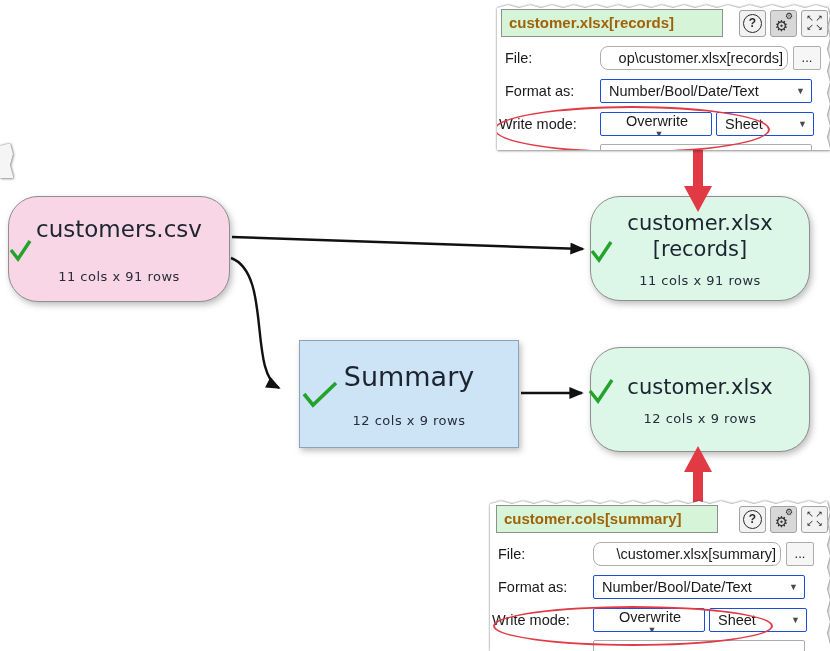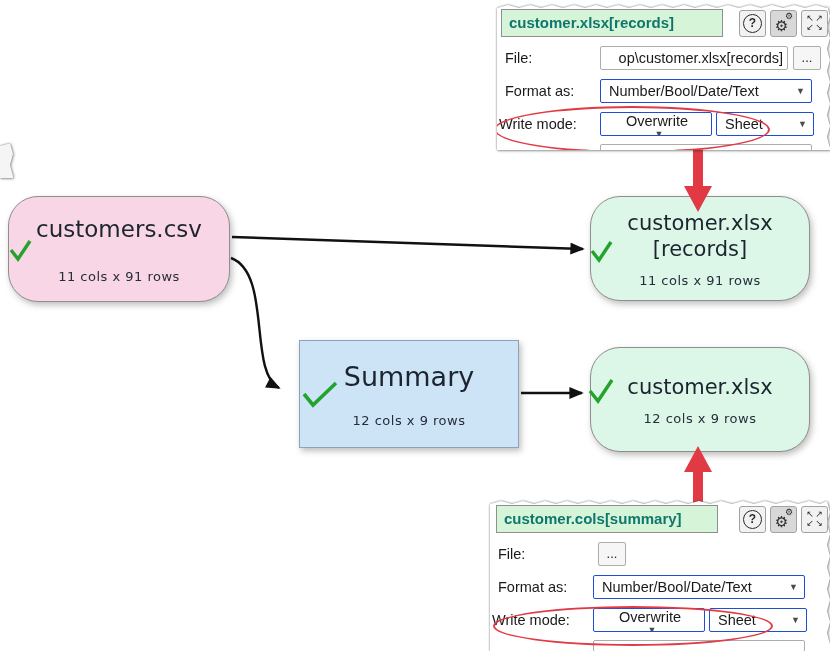--- a/index.html
+++ b/index.html
@@ -28,41 +28,41 @@
   .tw-top{left:497px;top:5px;}
   .tw-bottom{left:490px;top:501px;}
   .tw-frag{left:0px;top:143px;}
   .panel{position:relative;background:#ffffff;}
   .p-top{width:333px;height:145px;}
   .p-bottom{width:340px;height:150px;}
   .fragment{width:13px;height:35px;background:#f5f5f5;}
 
   .titlebar{position:absolute;left:4px;top:4px;right:2px;height:28px;display:flex;align-items:center;}
   .title-box{width:222px;height:28px;box-sizing:border-box;background:#d6f5d8;border:1px solid #8f8f8f;
-             font-weight:bold;font-size:15px;line-height:26px;padding:0 7px;color:#0f766e;
+             font-weight:bold;font-size:15px;line-height:26px;padding:0 7px;color:#a16207;
              white-space:nowrap;overflow:hidden;}
   .tool-btn{width:27px;height:27px;box-sizing:border-box;margin-left:4px;border:1px solid #a2a2a2;
             background:#f2f2f2;border-radius:3px;position:relative;padding:0;display:flex;
             align-items:center;justify-content:center;cursor:pointer;}
   .tool-btn.pressed{background:#d8d8d8;}
   .help-circle{display:inline-block;width:17px;height:17px;border:1.6px solid #2b2b2b;border-radius:50%;
                font-size:12px;font-weight:bold;line-height:17px;text-align:center;color:#2b2b2b;}
   .gear-main{font-size:15px;line-height:15px;color:#2b2b2b;position:relative;left:-2px;top:2px;}
   .gear-small{position:absolute;right:3px;top:1px;font-size:9px;line-height:9px;color:#2b2b2b;}
   .expand-grid{display:grid;grid-template-columns:9px 9px;grid-template-rows:9px 9px;
                font-size:9px;line-height:9px;color:#2b2b2b;}
   .expand-grid span{display:block;text-align:center;}
 
   .row{position:absolute;left:8px;height:26px;display:flex;align-items:center;font-size:14.5px;color:#1a1a1a;}
   .r-file{top:40px;}
   .r-format{top:73px;}
   .r-write{top:106px;}
   .lbl{width:95px;white-space:nowrap;}
   .lbl.wm{margin-left:-6px;width:101px;}
-  .input{width:188px;height:24px;box-sizing:border-box;border:1px solid #adadad;border-radius:2px;
+  .input{width:188px;height:24px;box-sizing:border-box;border:1px solid #adadad;border-radius:8px;
          background:#fff;font-size:14.5px;line-height:22px;padding:0 4px;text-align:right;
          white-space:nowrap;overflow:hidden;}
   .browse-btn{width:28px;height:24px;box-sizing:border-box;margin-left:5px;border:1px solid #adadad;
               border-radius:2px;background:#f6f6f6;font-size:13px;line-height:10px;color:#222;cursor:pointer;}
   .select{width:212px;height:24px;box-sizing:border-box;border:1px solid #1d4ed8;border-radius:2px;
           background:#fff;display:flex;justify-content:space-between;align-items:center;
           padding:0 6px 0 8px;font-size:14.5px;white-space:nowrap;overflow:hidden;cursor:pointer;}
   .select.sm{width:112px;margin-right:4px;flex-direction:column;}
   .select.sm2{width:98px;}
   .caret{font-size:9px;color:#4a4a4a;flex:none;margin-left:4px;}
@@ -190,20 +190,21 @@
           <span class="expand-grid">
             <span>↖</span>
               <span>↗</span>
               <span>↙</span>
               <span>↘</span>
           </span>
         </button>
       </div>
       <div class="row r-file">
         <span class="lbl">File:</span>
+        <div class="input">\customer.xlsx[summary]</div>
         <button class="browse-btn">...</button>
       </div>
       <div class="row r-format">
         <span class="lbl">Format as:</span>
         <div class="select">
           <span>Number/Bool/Date/Text</span>
           <span class="caret">▼</span>
         </div>
       </div>
       <div class="row r-write">

